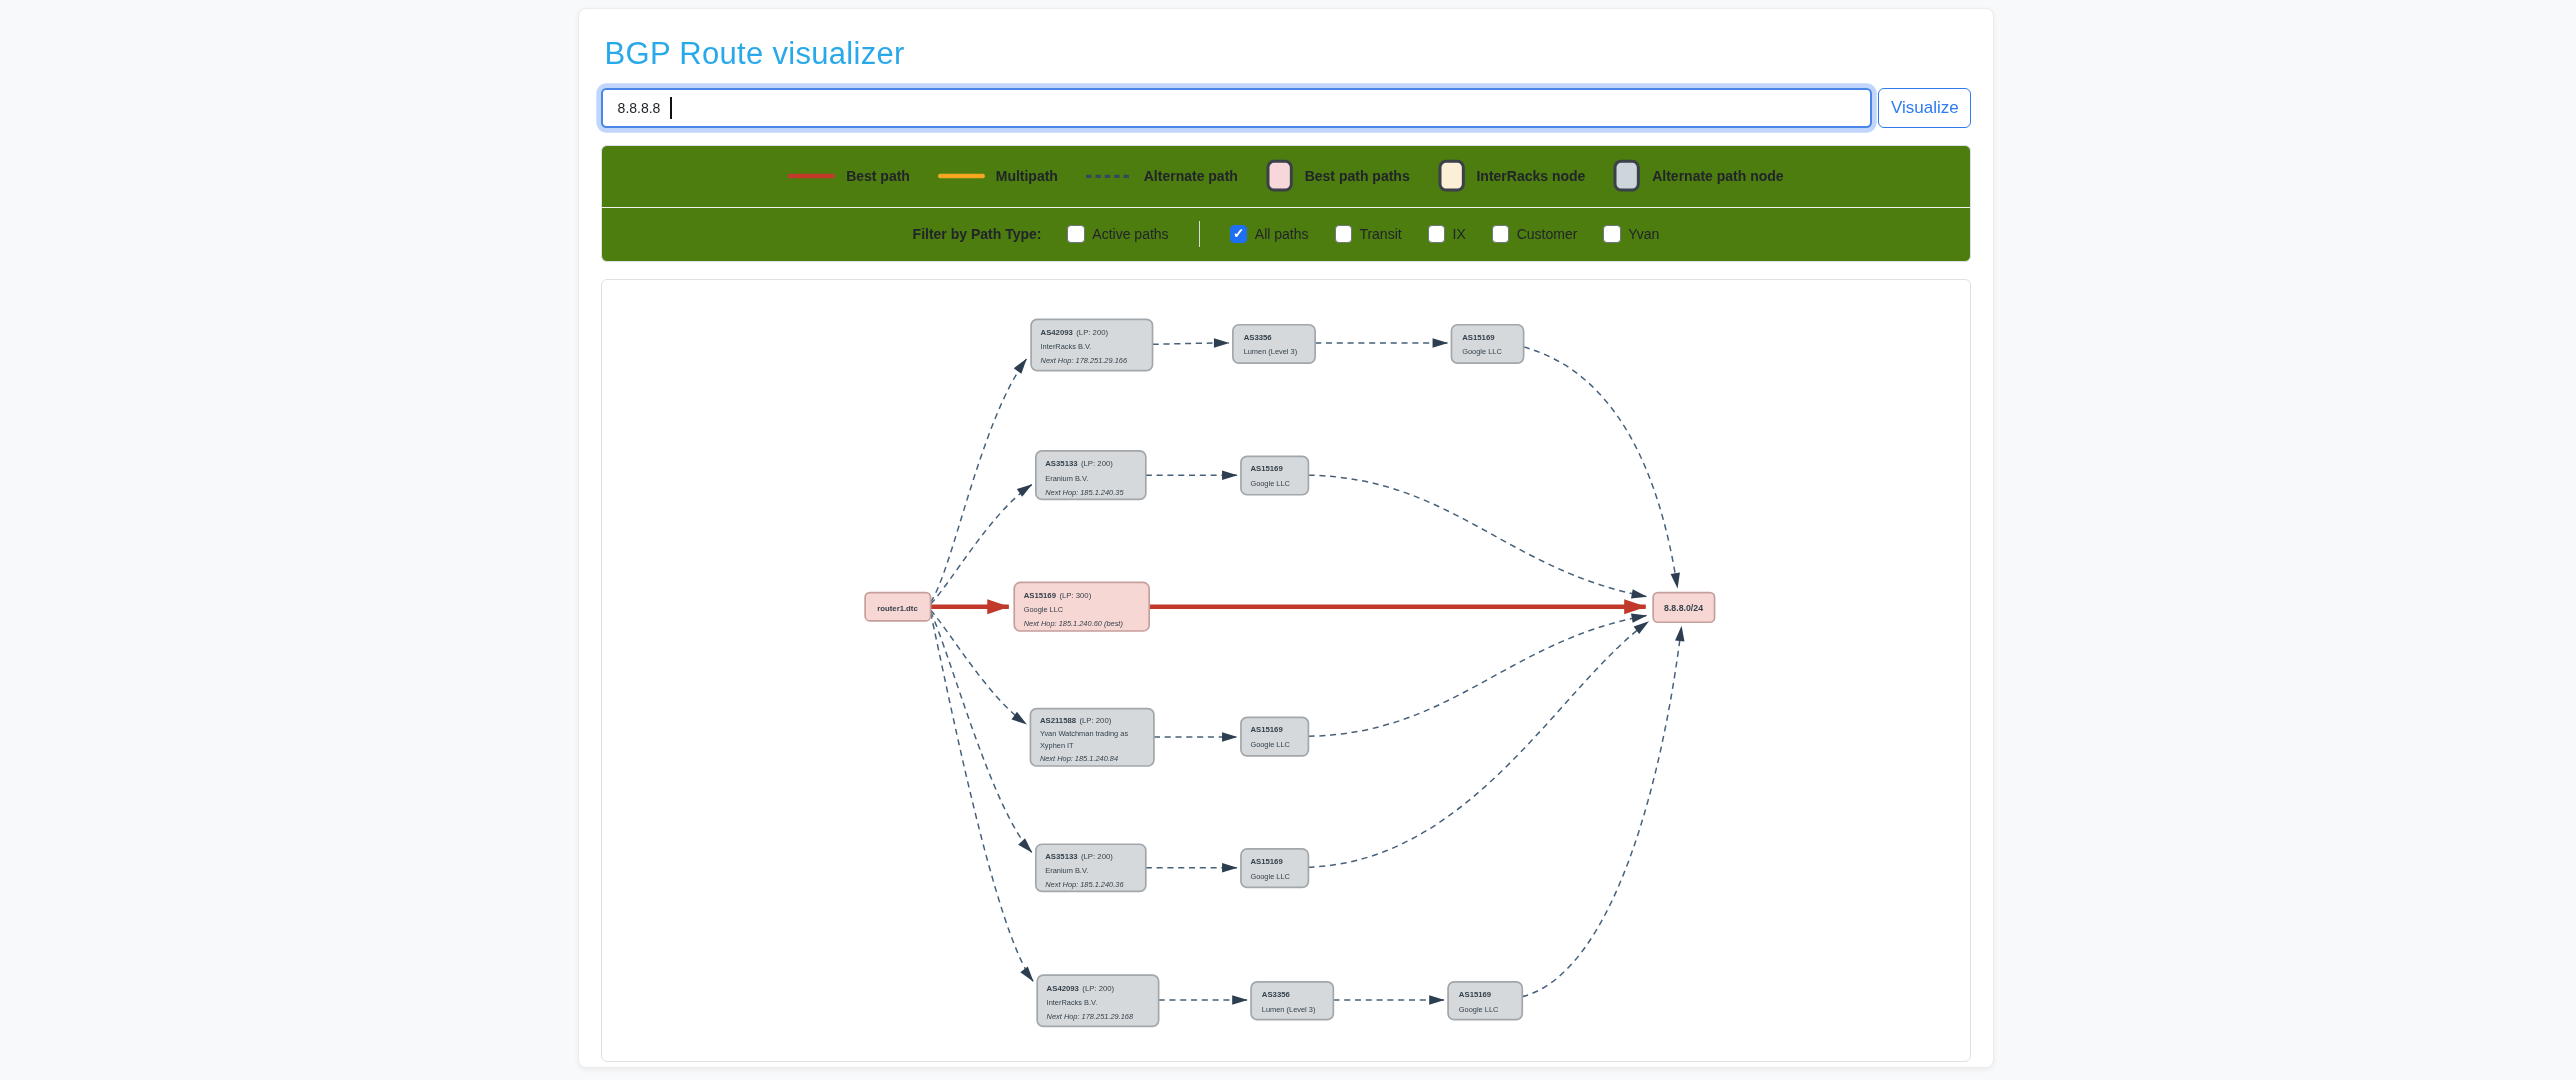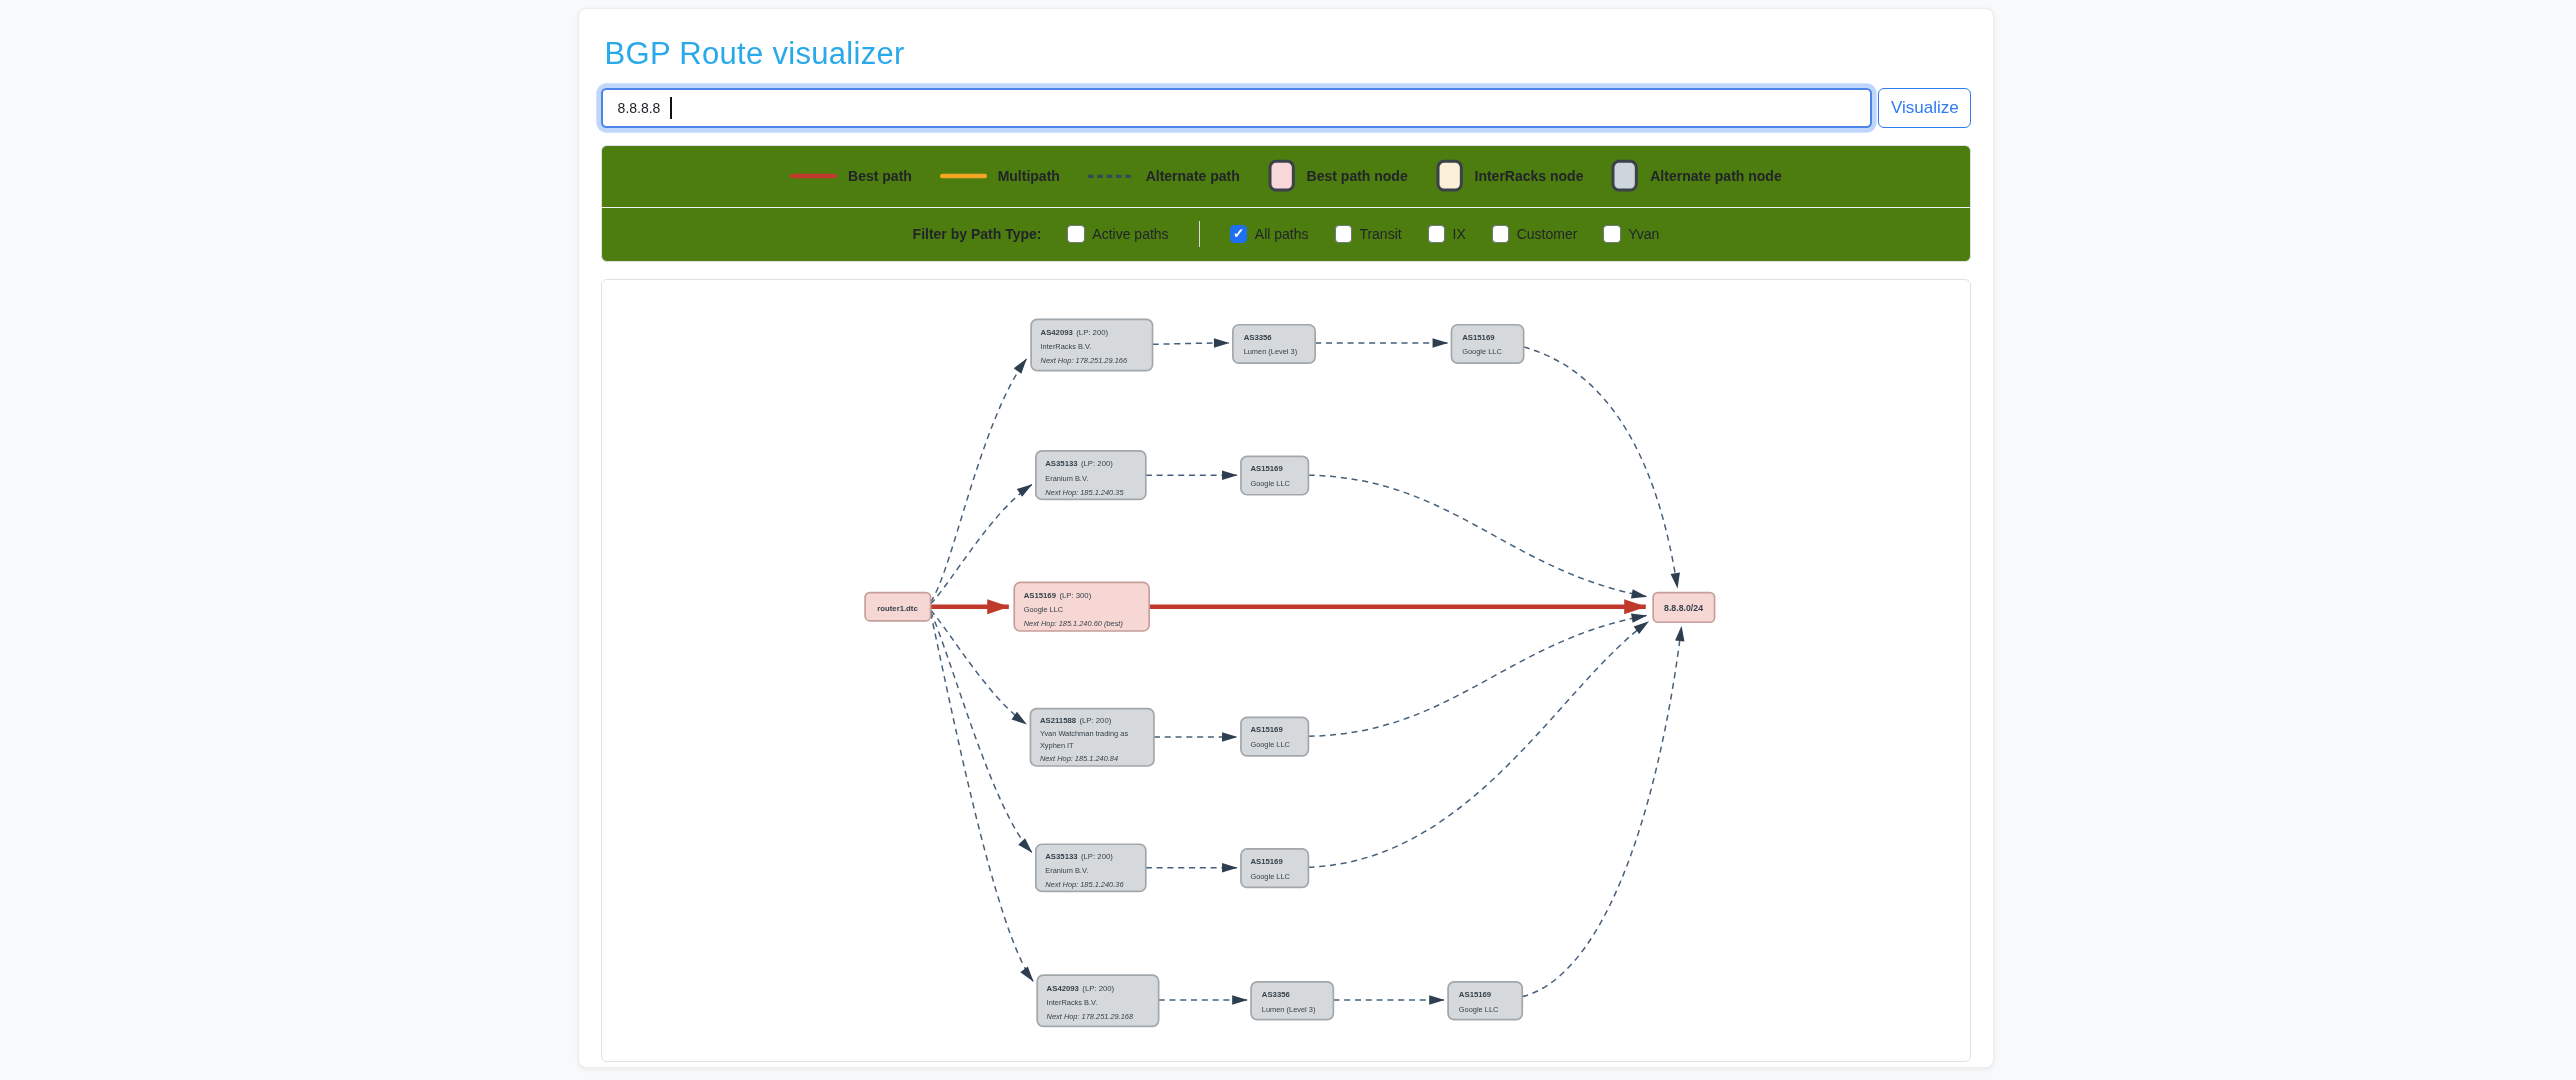--- a/index.html
+++ b/index.html
@@ -150,21 +150,21 @@
       <div class="legend-item">
         <svg width="47" height="6.7" viewBox="0 0 70 10">
           <line x1="0" y1="5" x2="70" y2="5" stroke-width="5" stroke-dasharray="8 6" stroke="#34495e"></line>
         </svg>
         <span class="legend-label">Alternate path</span>
       </div>
       <div class="legend-item">
         <svg width="28" height="34" viewBox="0 0 42 50">
           <rect x="3" y="3" width="35" height="43" rx="9" stroke="#3a4149" stroke-width="4.5" fill="#f8d7da"></rect>
         </svg>
-        <span class="legend-label">Best path node</span>
+        <span class="legend-label">Best path paths</span>
       </div>
       <div class="legend-item">
         <svg width="28" height="34" viewBox="0 0 42 50">
           <rect x="3" y="3" width="35" height="43" rx="9" stroke="#3a4149" stroke-width="4.5" fill="#fcefd8"></rect>
         </svg>
         <span class="legend-label">InterRacks node</span>
       </div>
       <div class="legend-item">
         <svg width="28" height="34" viewBox="0 0 42 50">
           <rect x="3" y="3" width="35" height="43" rx="9" stroke="#3a4149" stroke-width="4.5" fill="#ccd6db"></rect>

